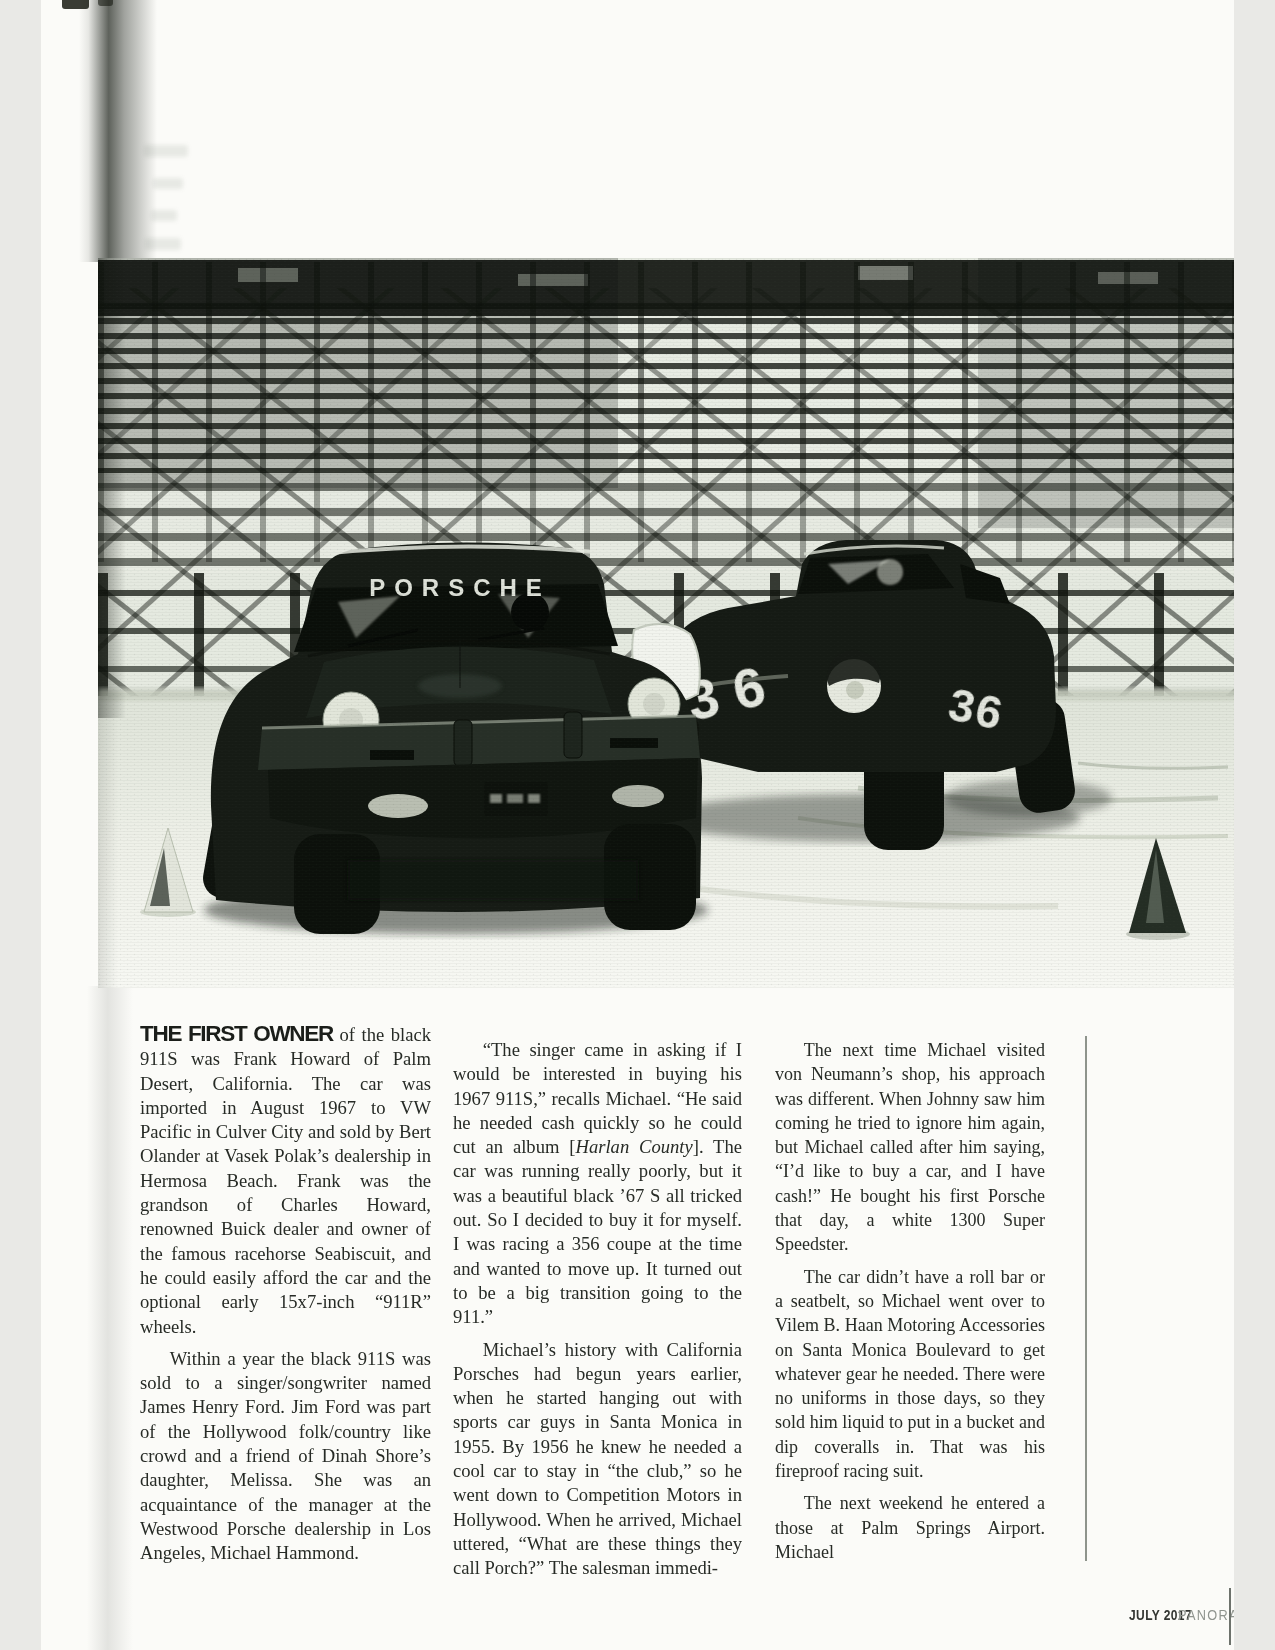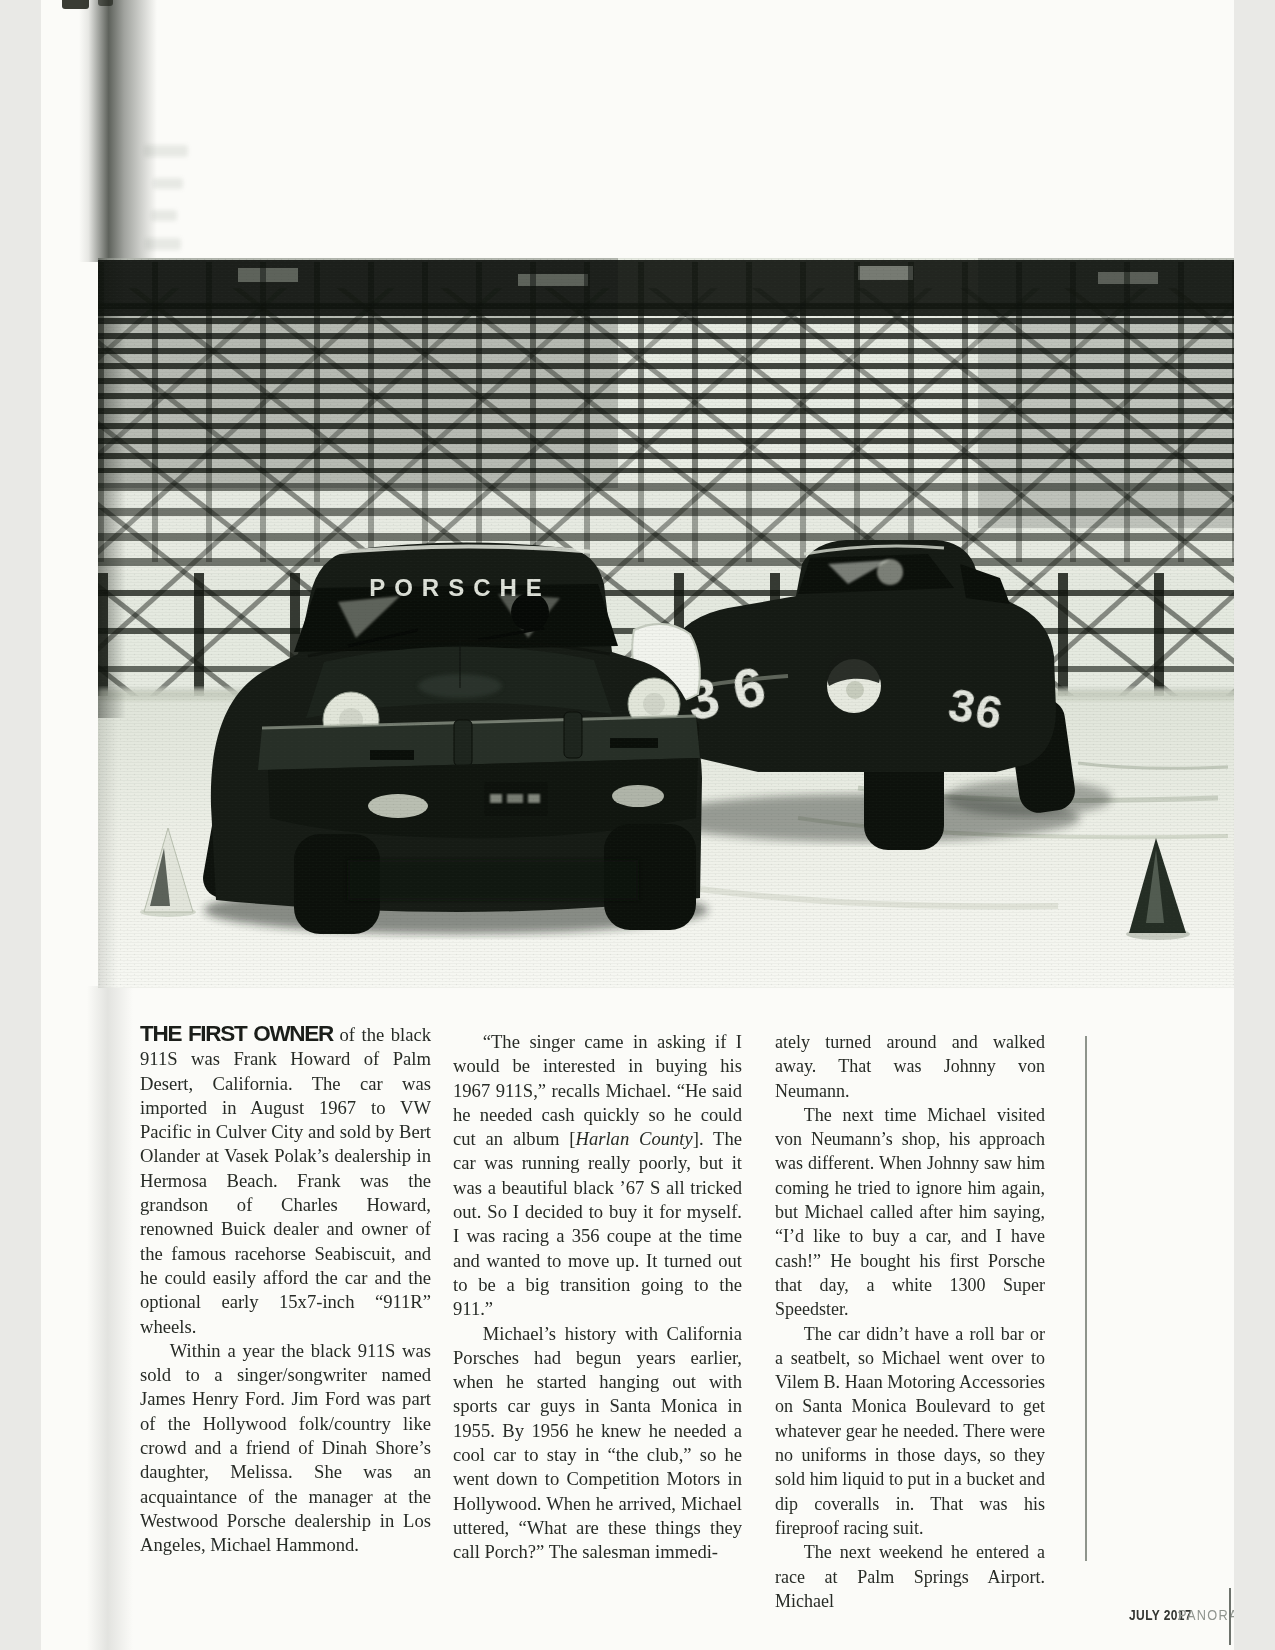--- a/index.html
+++ b/index.html
@@ -21,21 +21,21 @@
   .ghost.g3{left:110px;top:210px;width:26px;height:11px;}
   .ghost.g4{left:104px;top:238px;width:36px;height:12px;}
   .right-edge{position:absolute;left:1258px;top:0;width:17px;height:1650px;
     background:linear-gradient(90deg,rgba(245,246,242,0) 0%,#cfd5c9 45%,#aeb7a8 60%,#dce0d6 100%);}
   .right-edge-line{position:absolute;left:1262px;top:0;width:2px;height:1650px;background:#9fa899;opacity:.7;}
   
   .photo{position:absolute;left:57px;top:258px;width:1140px;height:730px;}
   
   .col{position:absolute;text-align:justify;font-size:18.6px;line-height:24.3px;}
   .col p{margin:0;}
-  .col p.ind{text-indent:1.6em;}
+  .col p.ind{text-indent:1.6em;margin-top:8px;}
   #col1{left:99px;top:1022px;width:291px;}
   #col2{left:412px;top:1030px;width:289px;}
   #col3{left:734px;top:1030px;width:270px;font-size:18px;}
   .leadin{font-family:"Liberation Sans",sans-serif;font-weight:bold;font-size:22.5px;
     letter-spacing:-1.3px;color:#1b1e1a;}
   .ital{font-style:italic;}
   .vrule{position:absolute;left:1044px;top:1036px;width:1.5px;height:525px;background:#8e948c;}
   #sidebar{position:absolute;left:1056px;top:1042px;width:150px;
     font-family:"Liberation Sans",sans-serif;font-weight:bold;font-size:15px;
     line-height:28px;color:#232823;white-space:pre;}
@@ -244,24 +244,23 @@
     <p><span class="leadin">THE FIRST OWNER</span> <span>of the black 911S was Frank Howard of Palm Desert, California. The car was imported in August 1967 to VW Pacific in Culver City and sold by Bert Olander at Vasek Polak’s dealership in Hermosa Beach. Frank was the grandson of Charles Howard, renowned Buick dealer and owner of the famous racehorse Seabiscuit, and he could easily afford the car and the optional early 15x7-inch “911R” wheels.</span></p>
     <p class="ind">Within a year the black 911S was sold to a singer/songwriter named James Henry Ford. Jim Ford was part of the Hollywood folk/country like crowd and a friend of Dinah Shore’s daughter, Melissa. She was an acquaintance of the manager at the Westwood Porsche dealership in Los Angeles, Michael Hammond.</p>
   </div>
 
   <div id="col2" class="col">
     <p class="ind"><span>“The singer came in asking if I would be interested in buying his 1967 911S,” recalls Michael. “He said he needed cash quickly so he could cut an album [</span><span class="ital">Harlan County</span><span>]. The car was running really poorly, but it was a beautiful black ’67 S all tricked out. So I decided to buy it for myself. I was racing a 356 coupe at the time and wanted to move up. It turned out to be a big transition going to the 911.”</span></p>
     <p class="ind">Michael’s history with California Porsches had begun years earlier, when he started hanging out with sports car guys in Santa Monica in 1955. By 1956 he knew he needed a cool car to stay in “the club,” so he went down to Competition Motors in Hollywood. When he arrived, Michael uttered, “What are these things they call Porch?” The salesman immedi-</p>
   </div>
 
   <div id="col3" class="col">
-    <p>ately turned around and walked away. That was Johnny von Neumann.</p>
     <p class="ind">The next time Michael visited von Neumann’s shop, his approach was different. When Johnny saw him coming he tried to ignore him again, but Michael called after him saying, “I’d like to buy a car, and I have cash!” He bought his first Porsche that day, a white 1300 Super Speedster.</p>
     <p class="ind">The car didn’t have a roll bar or a seatbelt, so Michael went over to Vilem B. Haan Motoring Accessories on Santa Monica Boulevard to get whatever gear he needed. There were no uniforms in those days, so they sold him liquid to put in a bucket and dip coveralls in. That was his fireproof racing suit.</p>
-    <p class="ind">The next weekend he entered a race at Palm Springs Airport. Michael</p>
+    <p class="ind">The next weekend he entered a those at Palm Springs Airport. Michael</p>
   </div>
 
   <div class="vrule"></div>
 
   <div class="footer-issue">JULY 2017</div>
   <div class="footer-mag">PANORAMA</div>
   <div class="footer-div"></div>
   <div class="footer-page">81</div>
 
 </div>

